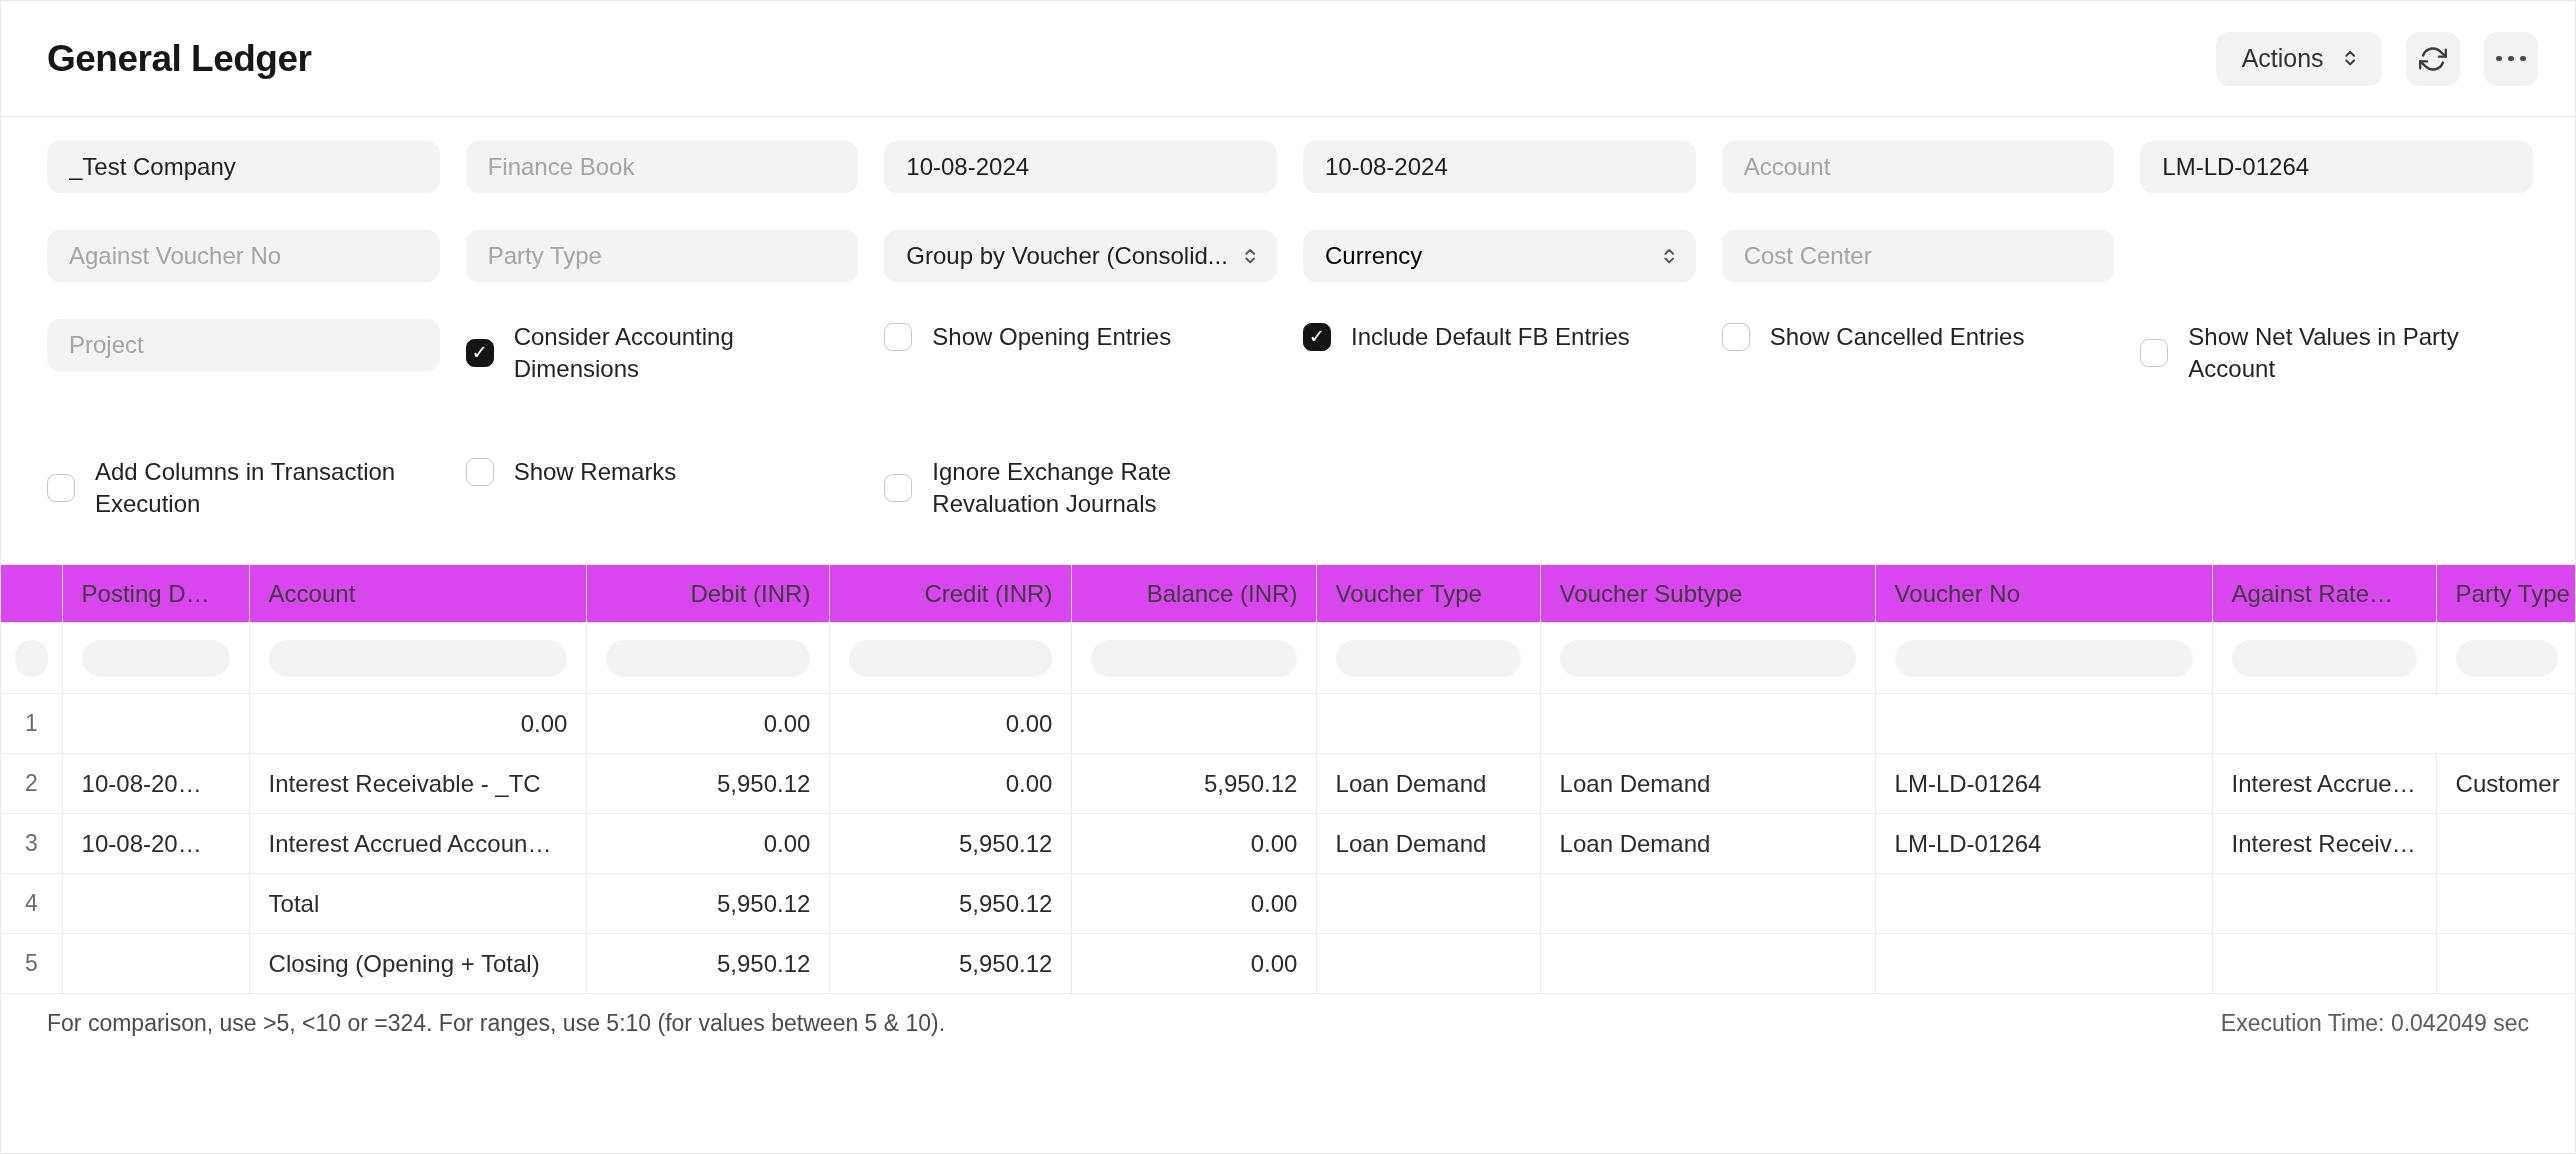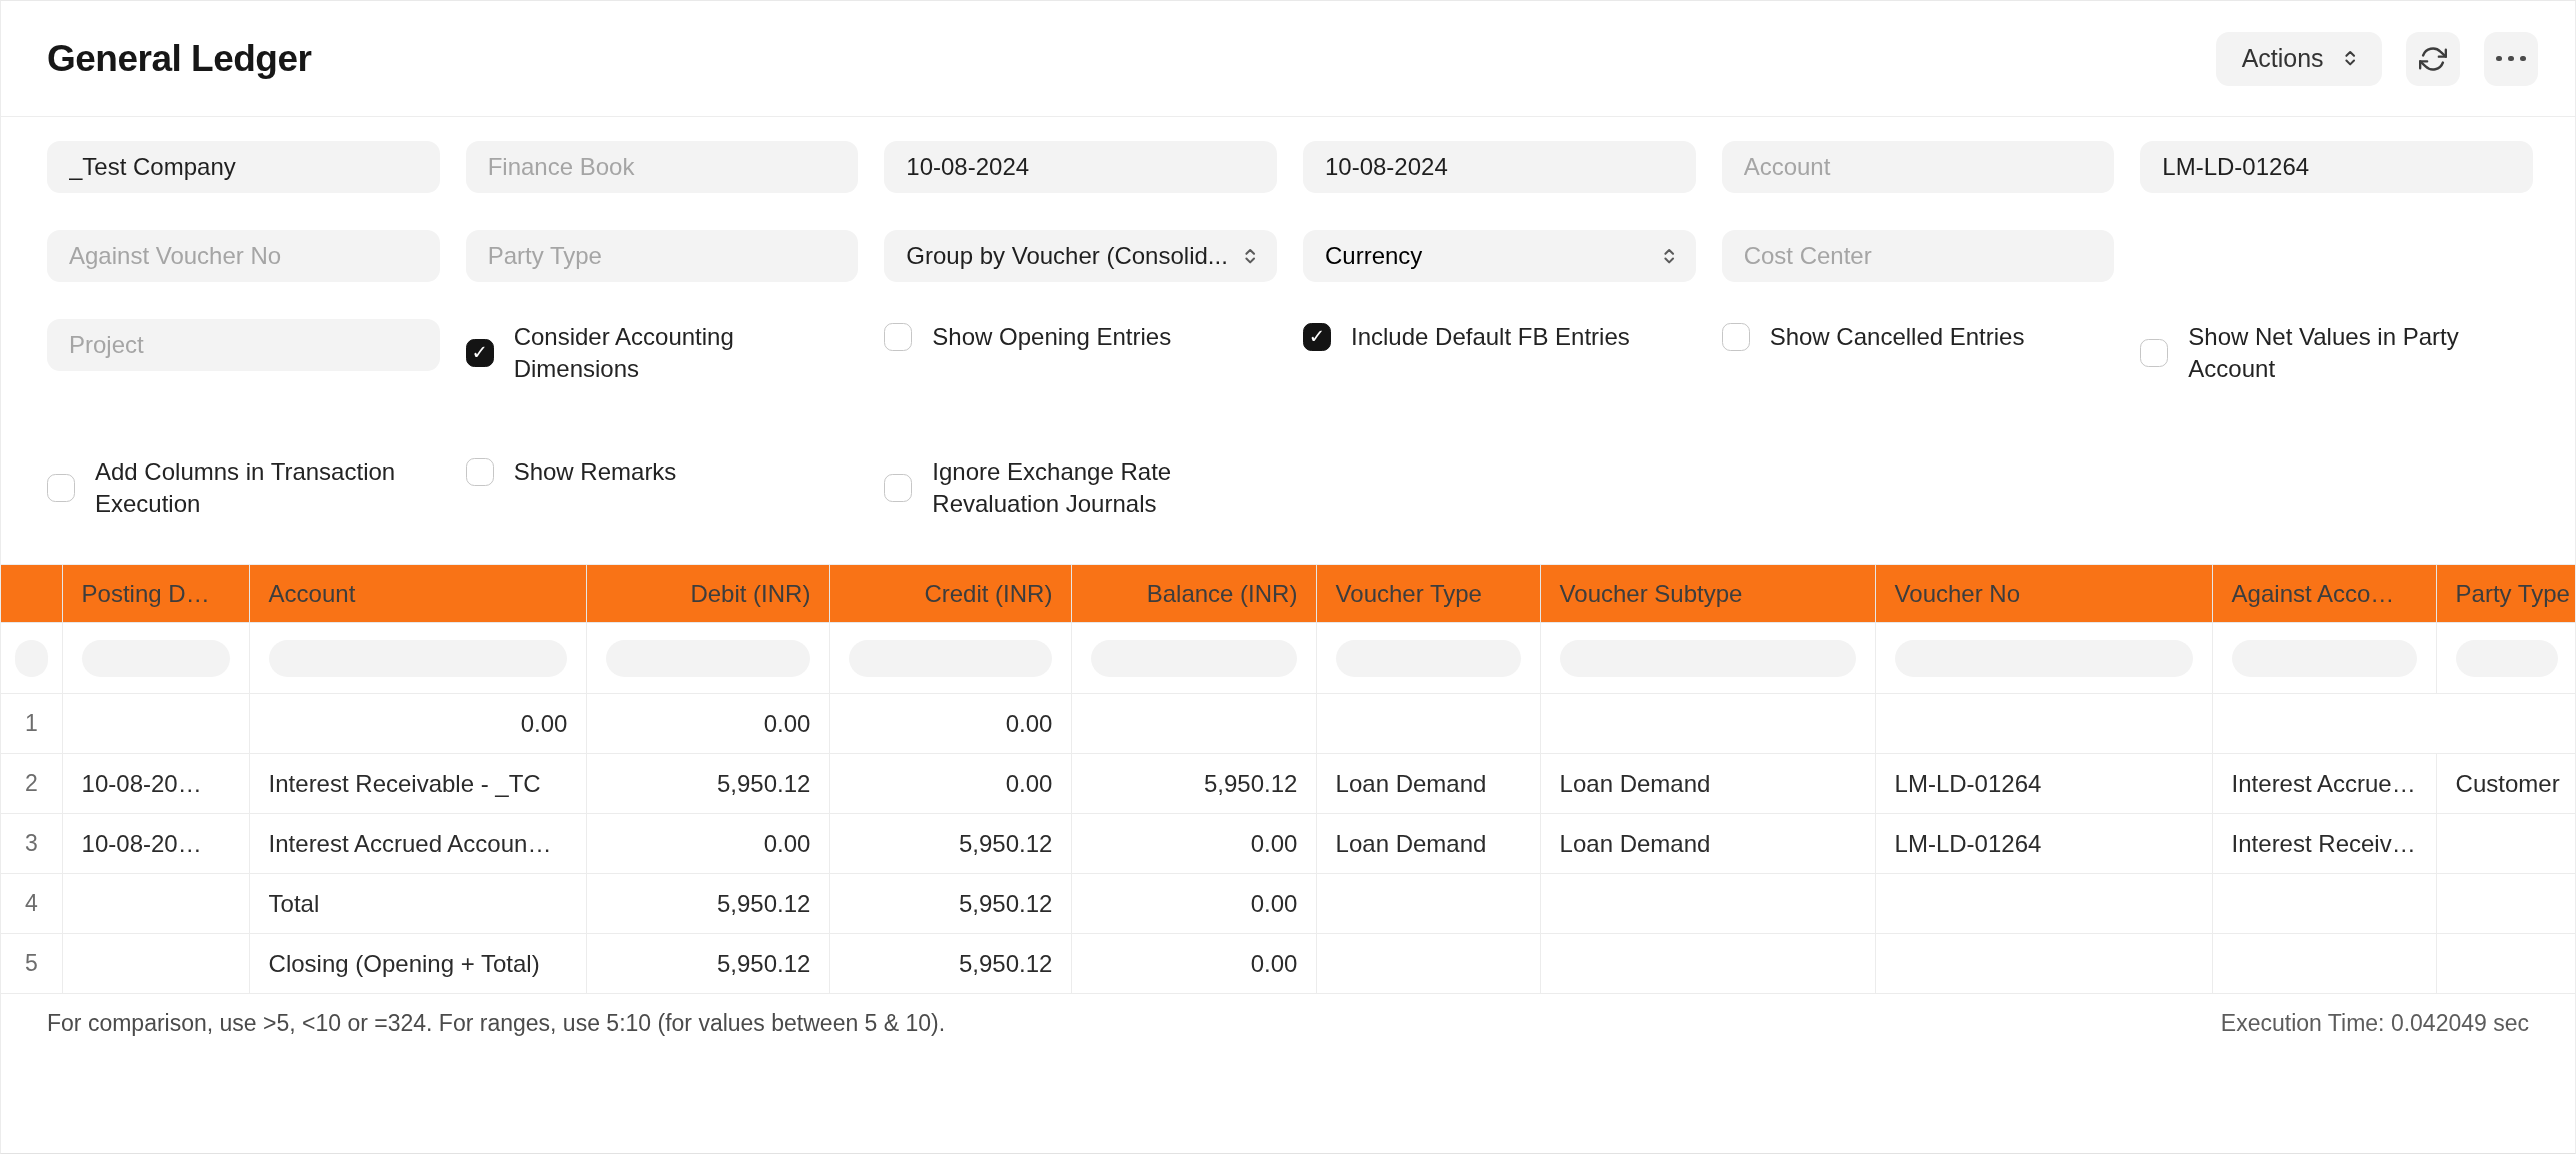--- a/index.html
+++ b/index.html
@@ -94,21 +94,21 @@
     display:flex; align-items:center;
     padding:0 18.6px;
     border-right:0.9px solid #ececec;
     overflow:hidden; white-space:nowrap;
     color:#2b2b2b;
   }
   .dt .c:last-child { border-right:none; }
   .dt .c.num { justify-content:flex-end; }
   .dt .c.c-idx { justify-content:center; padding:0 7.4px; color:#6d6d6d; font-size:23px; }
   .dt-head { height:58px; background:#f3f3f3; border-bottom:0.9px solid #e7e7e7; }
-  .dt-head .c { color:#3d3d3d; border-right:0.9px solid #e6e6e6; background:#f97316; }
+  .dt-head .c { color:#3d3d3d; border-right:0.9px solid #e6e6e6; background:#d946ef; }
   .dt-filter { height:71px; border-bottom:0.9px solid #ececec; }
   .dt-filter .c { align-items:center; }
   .pill {
     display:block; width:100%; height:37px;
     background:#f3f3f3; border:none; border-radius:18.6px; outline:none;
   }
   .pill-idx { width:33px; height:37px; border-radius:16.7px; margin:0 auto; }
   .dt-data { height:60px; border-bottom:0.9px solid #ececec; background:#fff; }
 
   
@@ -227,21 +227,21 @@
     <div class="dt-row dt-head">
       <div class="c c-idx"></div>
       <div class="c">Posting D…</div>
       <div class="c">Account</div>
       <div class="c num">Debit (INR)</div>
       <div class="c num">Credit (INR)</div>
       <div class="c num">Balance (INR)</div>
       <div class="c">Voucher Type</div>
       <div class="c">Voucher Subtype</div>
       <div class="c">Voucher No</div>
-      <div class="c">Against Acco…</div>
+      <div class="c">Against Rate…</div>
       <div class="c">Party Type</div>
     </div>
 
     <div class="dt-row dt-filter">
       <div class="c c-idx">
           <span class="pill pill-idx"></span>
         </div>
       <div class="c">
           <input class="pill" style="">
         </div>

